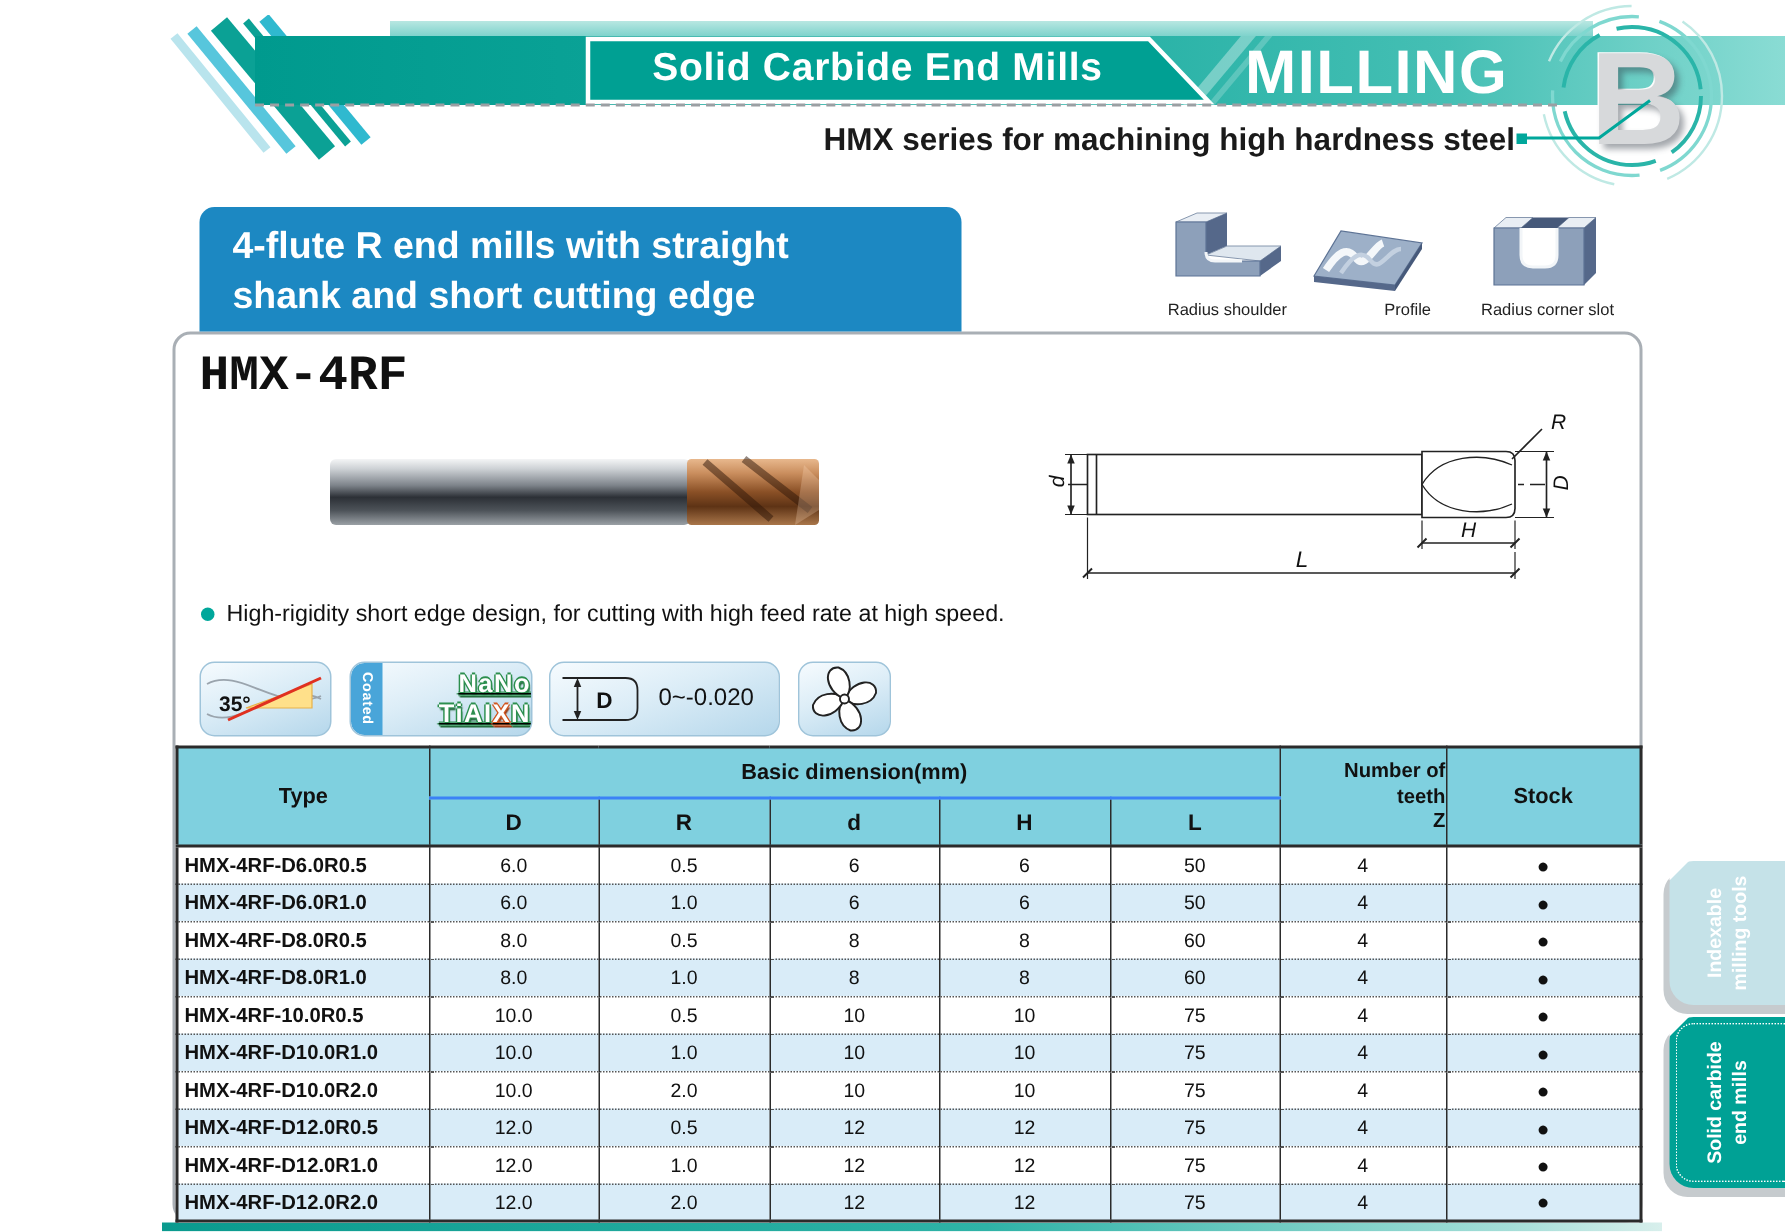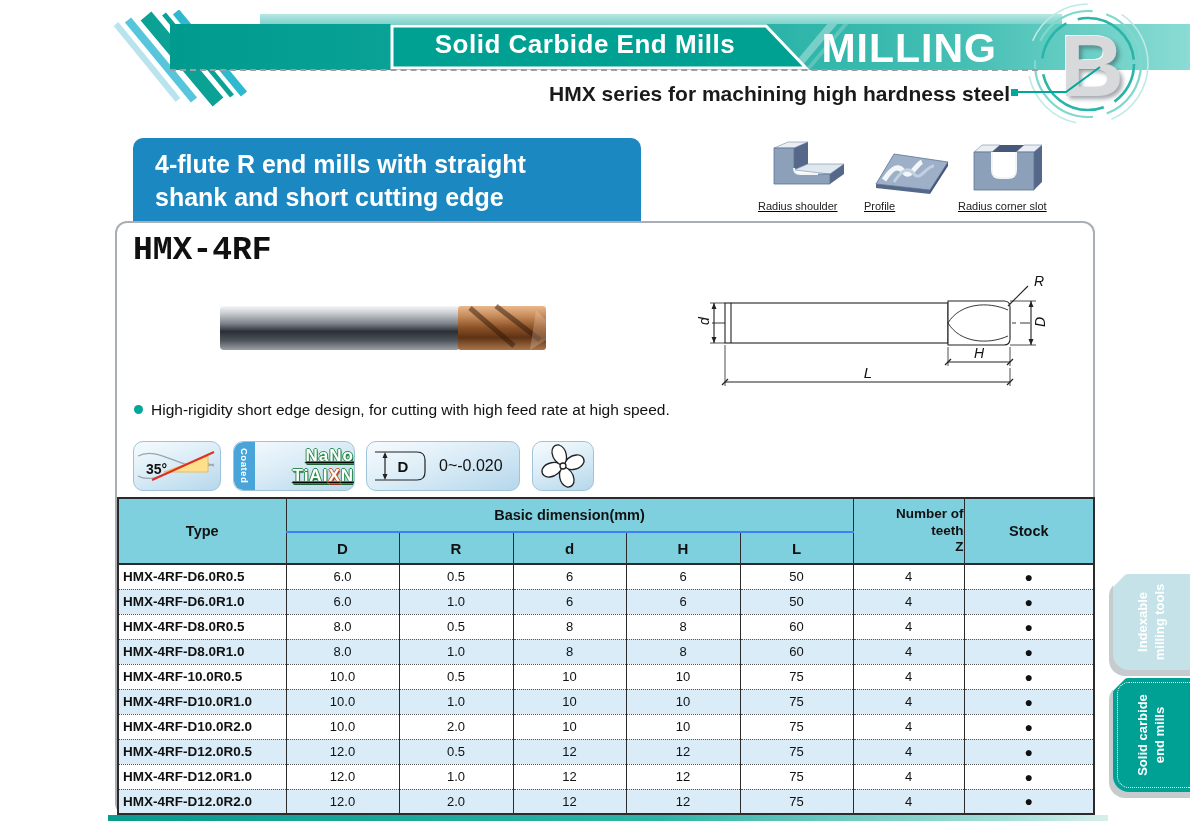--- a/index.html
+++ b/index.html
@@ -11,36 +11,36 @@
   .stripes { position:absolute; left:100px; top:10px; width:160px; height:102px; }
   .top-light-stripe { position:absolute; left:260px; top:14px; width:802px; height:10px;
     background:linear-gradient(180deg,#b8e7e2,#7fd3cc); }
   .band { position:absolute; left:170px; top:24px; width:1020px; height:46px;
     background:linear-gradient(90deg,#009a8e 0%,#12a89c 40%,#45bfb4 78%,#8adcd4 100%); }
   .band-slash { position:absolute; top:24px; height:46px; background:rgba(255,255,255,.35);
     transform:skewX(-40deg); }
   .banner-svg { position:absolute; left:390px; top:24px; }
   .banner-title { position:absolute; left:402px; top:29px; width:366px; text-align:center;
     color:#fff; font-size:26px; font-weight:700; letter-spacing:.5px; }
-  .milling { position:absolute; left:797px; top:25px; width:200px; text-align:right;
+  .milling { position:absolute; left:830px; top:25px; width:200px; text-align:left;
     color:#fff; font-size:41px; font-weight:800; letter-spacing:1px; }
   .b-emblem { position:absolute; left:1022px; top:2px; width:140px; height:128px; }
   .b-letter { position:absolute; left:0; top:0; width:140px; height:128px; display:flex;
     align-items:center; justify-content:center; font-size:88px; font-weight:800; color:#d7d9db;
     text-shadow:3px 3px 4px rgba(50,60,70,.45), -1px -1px 0 #ffffff; }
   .dashed-line { position:absolute; left:170px; top:69px; width:868px; border-top:2px dashed #9b9fa3; }
   .subtitle { position:absolute; left:410px; top:82px; width:600px; text-align:right;
     font-size:21px; font-weight:700; color:#1a1a1a; }
   .callout-svg { position:absolute; left:1008px; top:55px; }
 
   
   .intro-box { position:absolute; left:133px; top:138px; width:508px; height:83px;
     background:#1c88c2; border-radius:10px 10px 0 0; color:#fff; font-size:25px; font-weight:700;
     line-height:1.3; padding:10px 0 0 22px; z-index:3; }
-  .app-icon { position:absolute; top:138px; text-align:left;text-decoration:underline; }
+  .app-icon { position:absolute; top:138px; text-align:right; }
   .app-icon .lbl { font-size:11px; color:#222; margin-top:2px; white-space:nowrap; }
   .app-1 { left:758px; width:100px; }
   .app-2 { left:864px; width:90px; }
   .app-3 { left:958px; width:118px; }
 
   
   .content-box { position:absolute; left:115px; top:221px; width:980px; height:594px;
     border:2px solid #a9afb5; border-radius:12px; background:#fff; z-index:1; }
   .model-title { position:absolute; left:133px; top:232px; font-size:33px; font-weight:800; color:#101010; z-index:2;font-family:Liberation Mono, monospace; }
   .photo { position:absolute; left:218px; top:300px; z-index:2; }

